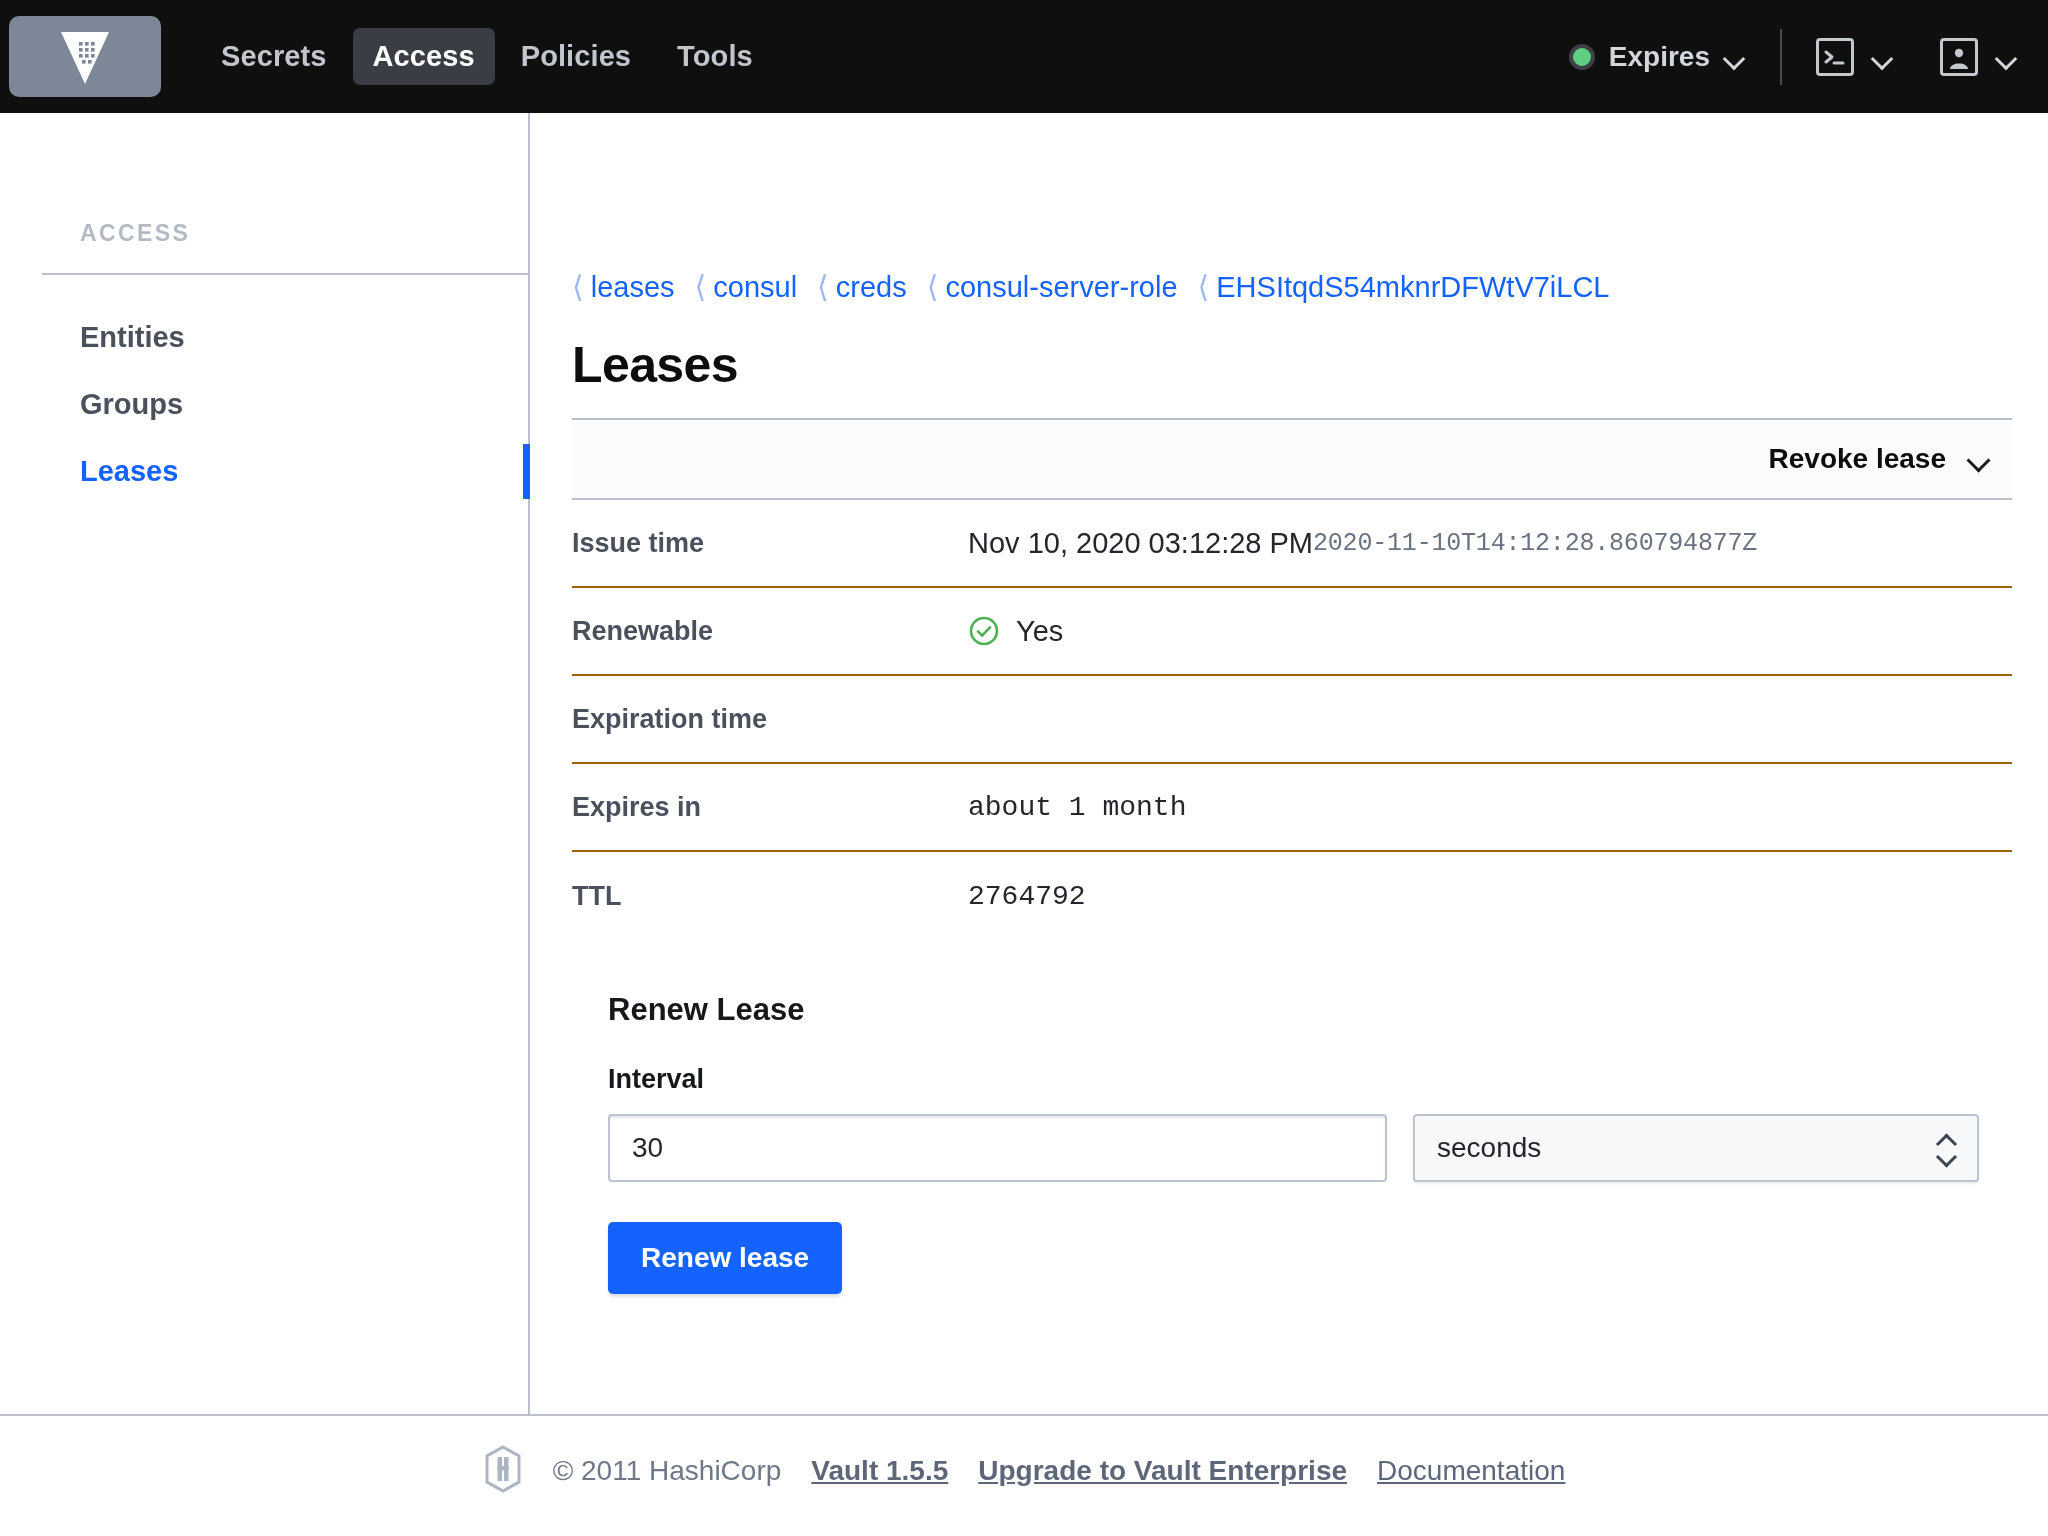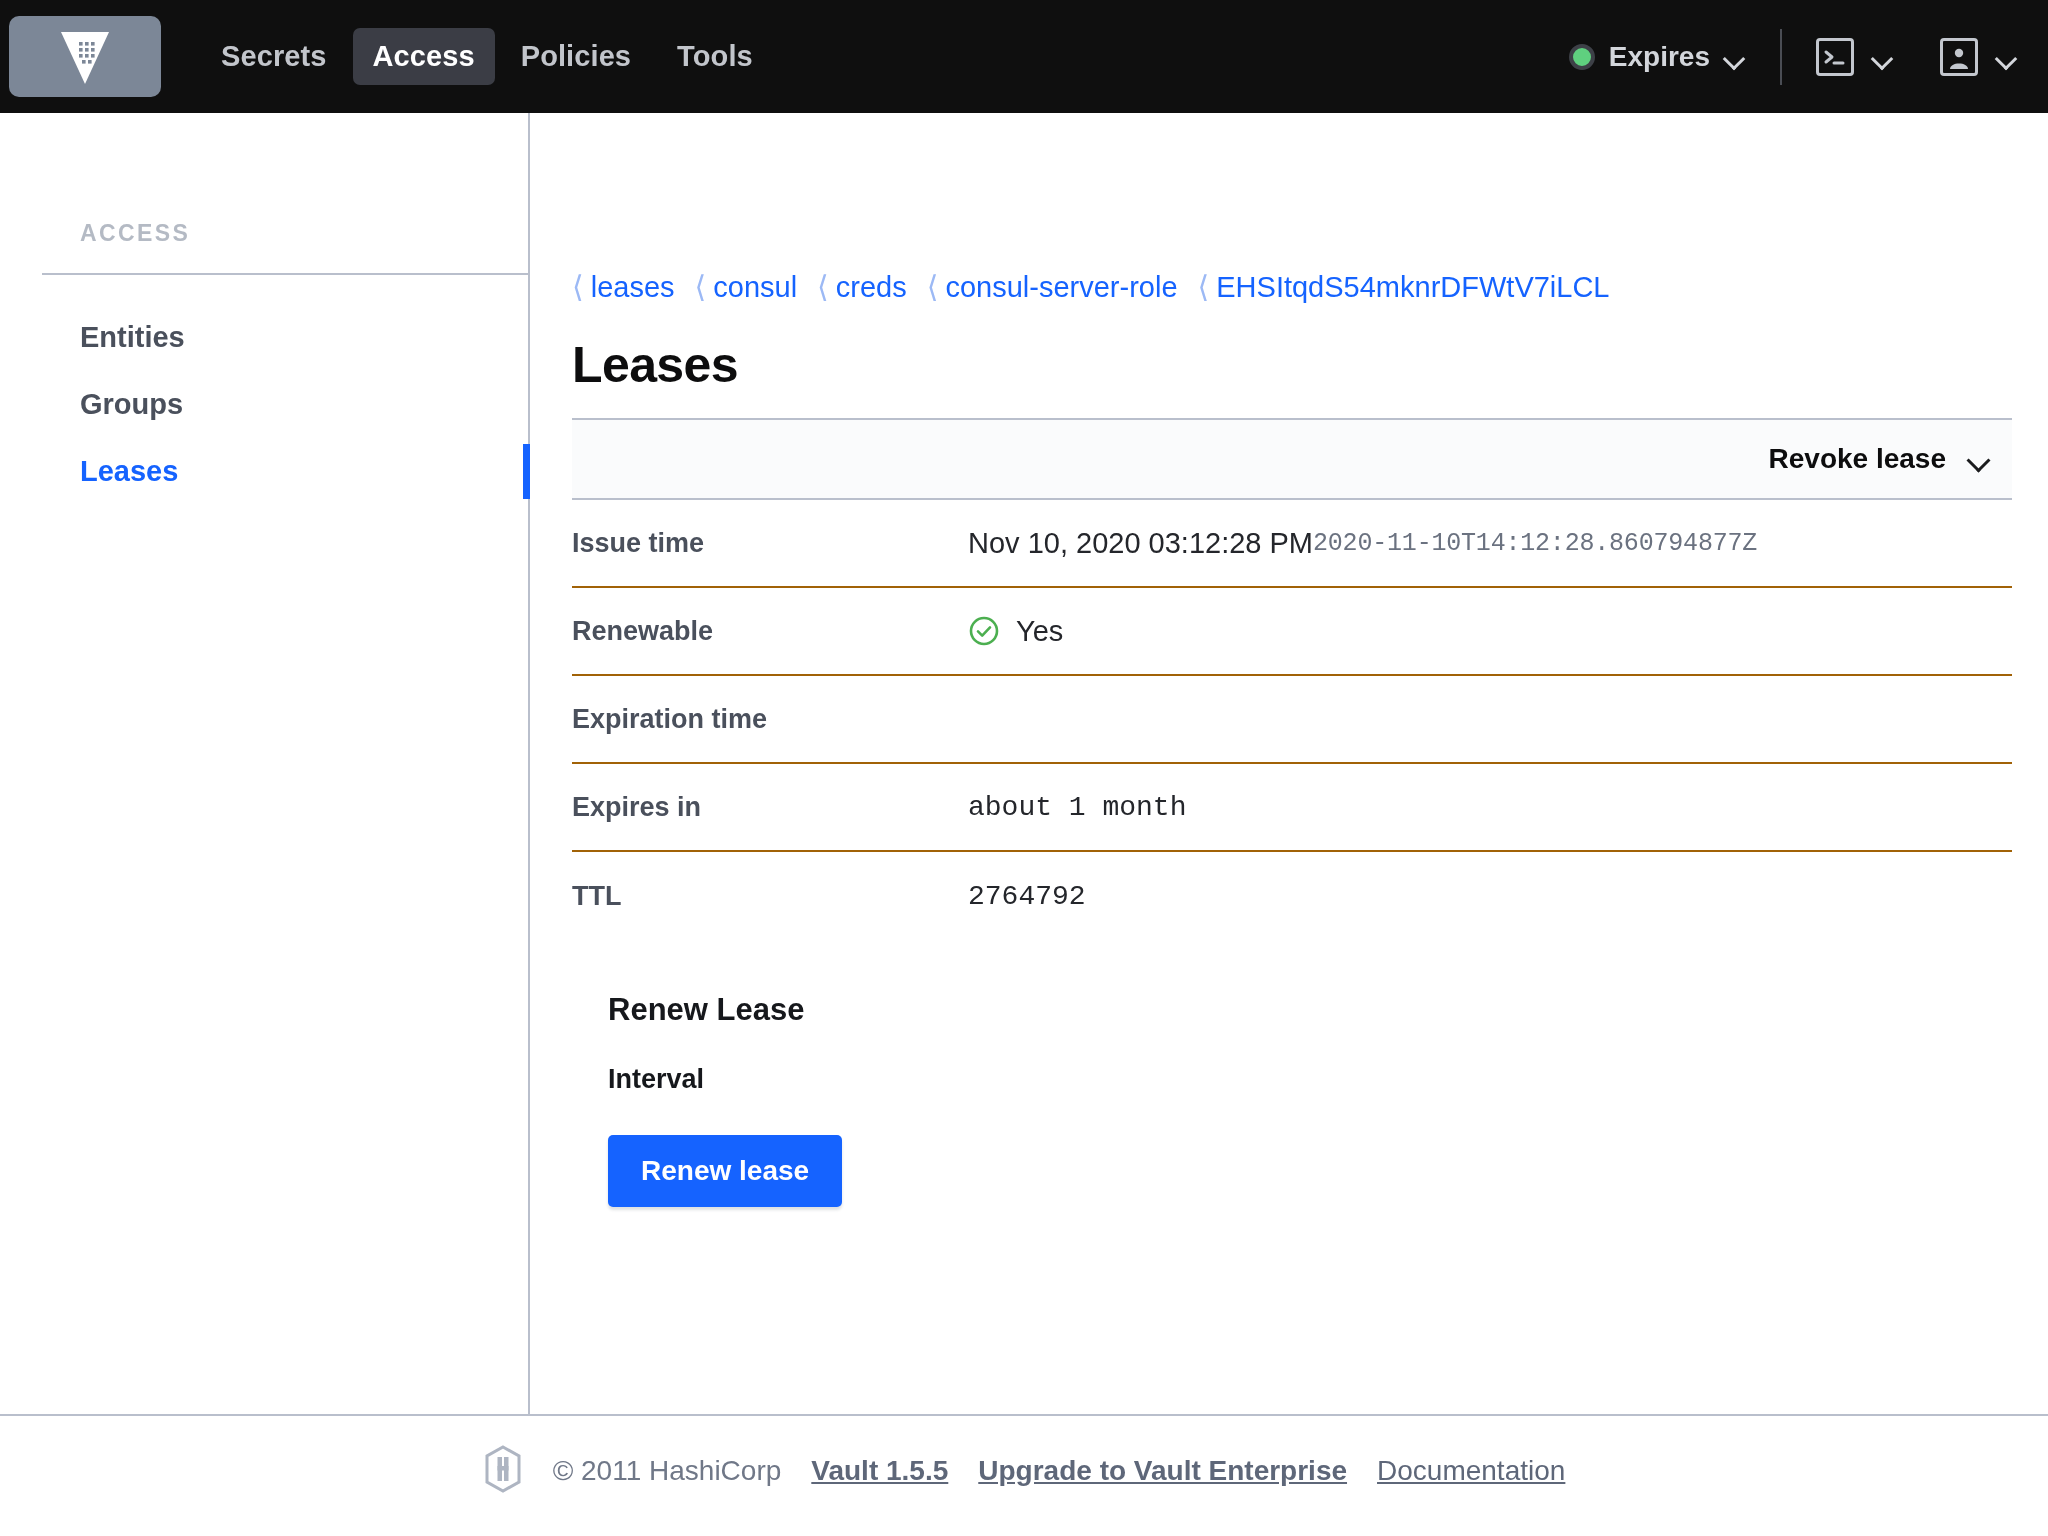--- a/index.html
+++ b/index.html
@@ -542,20 +542,31 @@
           <div class="info-label">TTL</div>
           <div class="info-value mono-val">2764792</div>
         </div>
 
       </div>
 
       <div class="renew-section">
         <div class="renew-title">Renew Lease</div>
         <div class="field-label">Interval</div>
 
+        <div class="field-row">
+          <input class="text-input" type="text" value="30" style="">
+
+          <div class="select-wrap">
+            <div class="select-box">seconds</div>
+            <span class="select-arrows">
+              <span class="ar-up"></span>
+              <span class="ar-dn"></span>
+            </span>
+          </div>
+        </div>
 
         <button class="primary-btn">Renew lease</button>
       </div>
 
     </div>
   </div>
 
   <div class="footer">
     <span>
       <svg width="40" height="48" viewBox="0 0 40 48">

